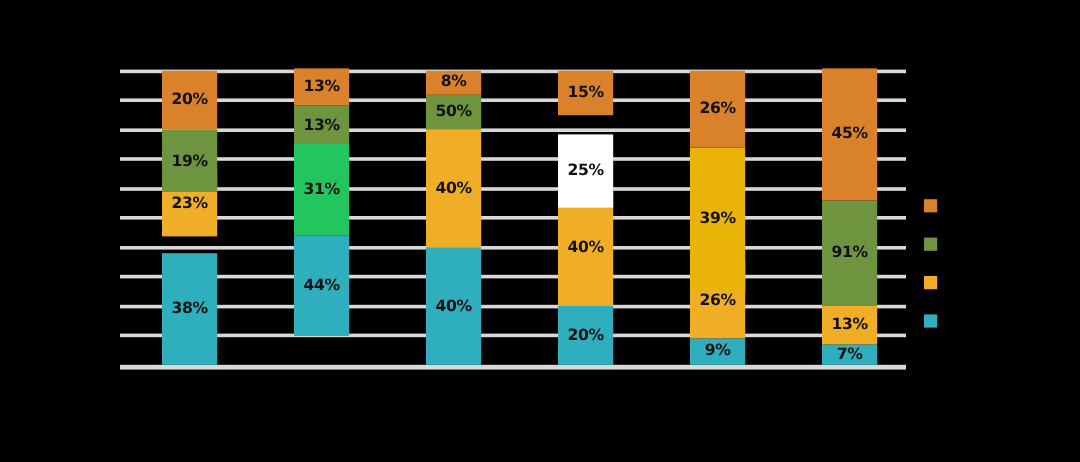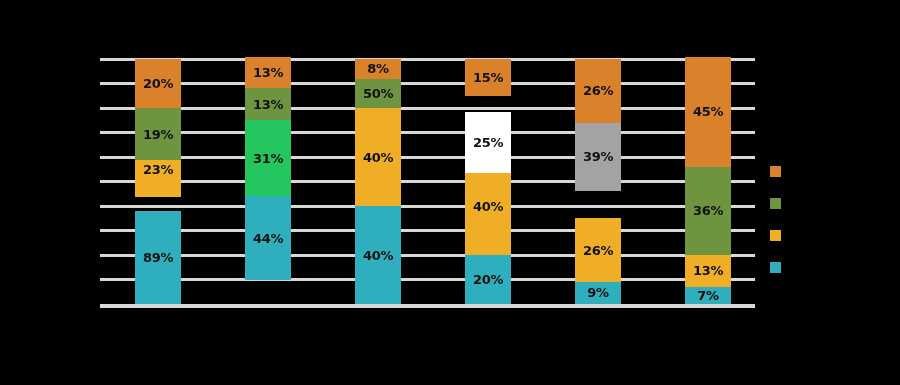--- a/index.html
+++ b/index.html
@@ -148,21 +148,21 @@
         <div class="gridline" style="top: 121px; background: rgb(216, 216, 214);"></div>
         <div class="gridline" style="top: 96.5px; background: rgb(216, 216, 214);"></div>
         <div class="gridline" style="top: 72px; background: rgb(216, 216, 214);"></div>
         <div class="gridline" style="top: 47.5px; background: rgb(216, 216, 214);"></div>
         <div class="gridline" style="top: 23px; background: rgb(216, 216, 214);"></div>
         <div class="gridline" style="top: -1.5px; background: rgb(216, 216, 214);"></div>
       </div>
     <div id="bars-layer">
         <div class="bar-group" style="left: 35px; width: 46px;">
           <div class="bar-segment" style="background: rgb(47, 175, 190); height: 93.1px; top: 151.9px;">
-            <span class="seg-label">89%</span>
+            <span class="seg-label">38%</span>
           </div>
           <div class="bar-segment" style="background: rgb(239, 174, 37); height: 56.35px; top: 82px; text-align: center;">
             <span class="seg-label">23%</span>
           </div>
           <div class="bar-segment" style="background: rgb(111, 148, 64); height: 52px; top: 49px;">
             <span class="seg-label">19%</span>
           </div>
           <div class="bar-segment" style="background: rgb(217, 130, 43); height: 49px; top: 0px;">
             <span class="seg-label">20%</span>
           </div>
@@ -209,36 +209,36 @@
             <span class="seg-label">15%</span>
           </div>
         </div>
         <div class="bar-group" style="left: 475px; width: 46px;">
           <div class="bar-segment" style="background: rgb(47, 175, 190); height: 22.05px; top: 222.95px;">
             <span class="seg-label">9%</span>
           </div>
           <div class="bar-segment" style="background: rgb(239, 174, 37); height: 63.7px; top: 159.25px;">
             <span class="seg-label">26%</span>
           </div>
-          <div class="bar-segment" style="background: #a3a3a3; height: 68px; top: 63.7px;">
+          <div class="bar-segment" style="background: #eab308; height: 120px; top: 63.7px;">
             <span class="seg-label">39%</span>
           </div>
           <div class="bar-segment" style="background: rgb(217, 130, 43); height: 63.7px; top: -1.42109e-14px;">
             <span class="seg-label">26%</span>
           </div>
         </div>
         <div class="bar-group" style="left: 585px; width: 46px;">
           <div class="bar-segment" style="background: rgb(47, 175, 190); height: 17.15px; top: 227.85px;">
             <span class="seg-label">7%</span>
           </div>
           <div class="bar-segment" style="background: rgb(239, 174, 37); height: 31.85px; top: 196px;">
             <span class="seg-label">13%</span>
           </div>
           <div class="bar-segment" style="background: rgb(111, 148, 64); height: 88.2px; top: 107.8px;">
-            <span class="seg-label">36%</span>
+            <span class="seg-label">91%</span>
           </div>
           <div class="bar-segment" style="background: rgb(217, 130, 43); height: 110.25px; top: -2.45px;">
             <span class="seg-label">45%</span>
           </div>
         </div>
       </div>
   </div>
 
   <div id="category-axis">
       <div class="cat-label" style="left: 35px;"></div>

